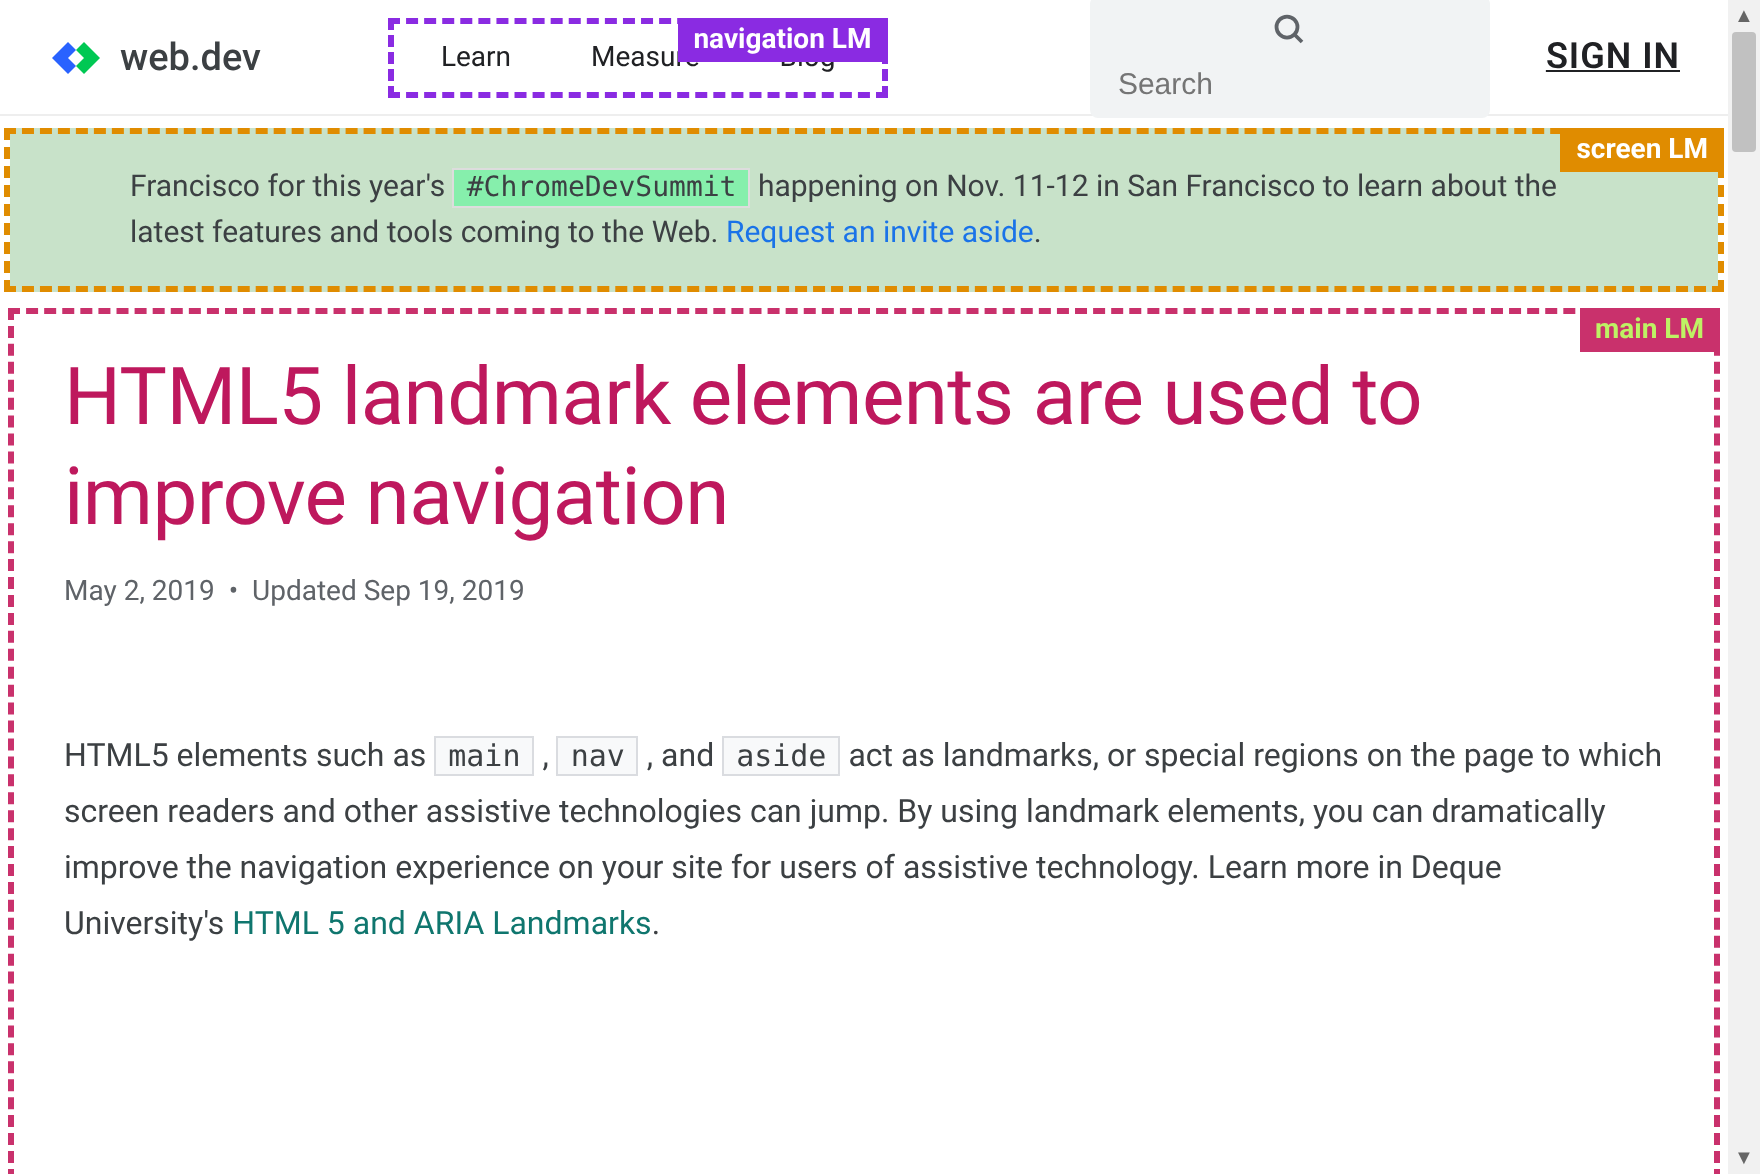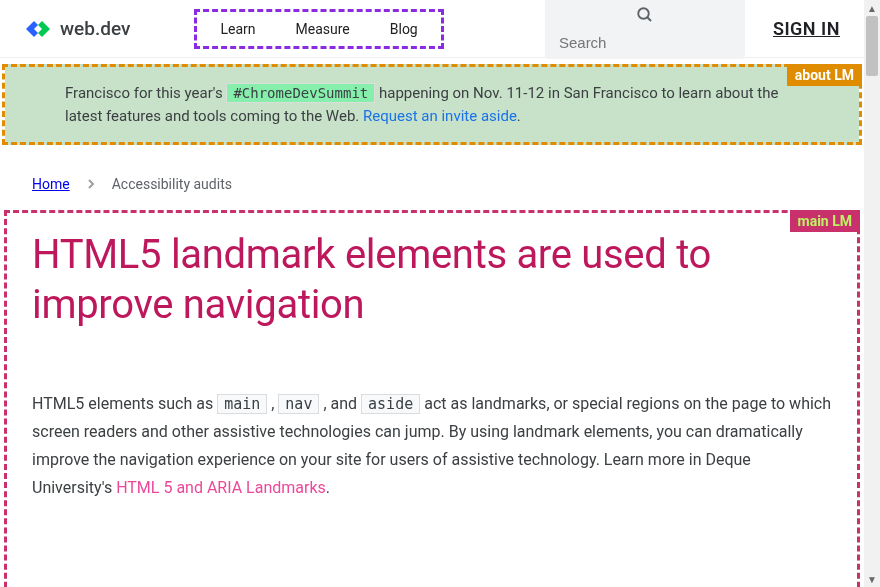--- a/index.html
+++ b/index.html
@@ -37,78 +37,75 @@
 .breadcrumb { display:flex; align-items:center; gap:16px; padding: 28px 32px 10px; font-size:14px; color:#5f6368; }
 .crumb-sep { color:#9aa0a6; }
 
 .main-wrap { position:relative; margin: 8px 4px 0; padding: 20px 28px 40px; }
 .main-overlay { position:absolute; top:0; left:0; right:0; bottom:-200px; border:3px dashed #c9316c; pointer-events:none;}
 .main-tag { position:absolute; right:0; top:0; background:#c9316c; color:#bef264; font-size:14px; font-weight:bold; padding:3px 8px;}
 h1 { font-size:40px; font-weight:400; color:#be185d; line-height:1.25; margin-bottom:14px; letter-spacing:-0.3px;}
 .meta { font-size:14px; color:#5f6368; }
 .article { margin-top:60px; font-size:16px; line-height:1.75; color:#3c4043; }
 .article .code { background:#f8f9fa; border:1px solid #dadce0; padding:0 6px; font-family: monospace; font-size:15px; }
-.article a { color:#ec4899; text-decoration:none; }
+.article a { color:#0f766e; text-decoration:none; }
 </style>
 </head>
 <body>
 
 <div class="page">
   <div class="header">
     <div class="logo-wrap">
       <span class="logo-icon">
         <svg width="28" height="20" viewBox="0 0 28 20">
             <path d="M2 10 L10 2 L14 6 L10 10 L14 14 L10 18 Z" fill="#2962ff"></path>
             <path d="M14 6 L18 2 L26 10 L18 18 L14 14 L18 10 Z" fill="#00c853"></path>
           </svg>
       </span>
       <span class="logo-text">web.dev</span>
     </div>
     <div class="nav">
       <a href="#">Learn</a>
       <a href="#">Measure</a>
       <a href="#">Blog</a>
       <div class="nav-overlay"></div>
+      <div class="nav-tag">navigation LM</div>
     </div>
     <div class="header-right">
       <div class="search-box">
         <span class="search-icon">
           <svg width="18" height="18" viewBox="0 0 24 24" fill="none" stroke="#5f6368" stroke-width="2.5">
               <circle cx="10" cy="10" r="7"></circle>
               <line x1="20" y1="20" x2="15" y2="15"></line>
             </svg>
         </span>
         <input type="text" placeholder="Search" style="">
       </div>
       <a href="#" class="signin">SIGN IN</a>
     </div>
   </div>
 
   <div class="banner-wrap">
     <div class="banner-overlay"></div>
-    <div class="banner-tag">about LM</div>
+    <div class="banner-tag">screen LM</div>
     <div class="banner">
       <span>Francisco for this year's </span><span class="code">#ChromeDevSummit</span><span> happening on Nov. 11-12 in San Francisco to learn about the latest features and tools coming to the Web. </span><a href="#">Request an invite aside</a><span>.</span>
     </div>
   </div>
 
-  <div class="breadcrumb">
-    <a href="#">Home</a>
-    <span class="crumb-sep">
-      <svg width="10" height="10" viewBox="0 0 10 10" fill="none" stroke="#9aa0a6" stroke-width="2">
-          <path d="M3 1 L7 5 L3 9"></path>
-        </svg>
-    </span>
-    <span>Accessibility audits</span>
-  </div>
 
   <div class="main-wrap">
     <div class="main-overlay"></div>
     <div class="main-tag">main LM</div>
     <h1>HTML5 landmark elements are used to improve navigation</h1>
+    <div class="meta">
+      <span>May 2, 2019</span>
+      &nbsp;•&nbsp;
+      <span>Updated Sep 19, 2019</span>
+    </div>
     <div class="article">
       <p>
         <span>HTML5 elements such as </span><span class="code">main</span><span> , </span><span class="code">nav</span><span> , and </span><span class="code">aside</span><span> act as landmarks, or special regions on the page to which screen readers and other assistive technologies can jump. By using landmark elements, you can dramatically improve the navigation experience on your site for users of assistive technology. Learn more in Deque University's </span><a href="#">HTML 5 and ARIA Landmarks</a><span>.</span>
       </p>
     </div>
   </div>
 </div>
 
 <div class="scrollbar">
   <div class="scrollbar-up">▲</div>

